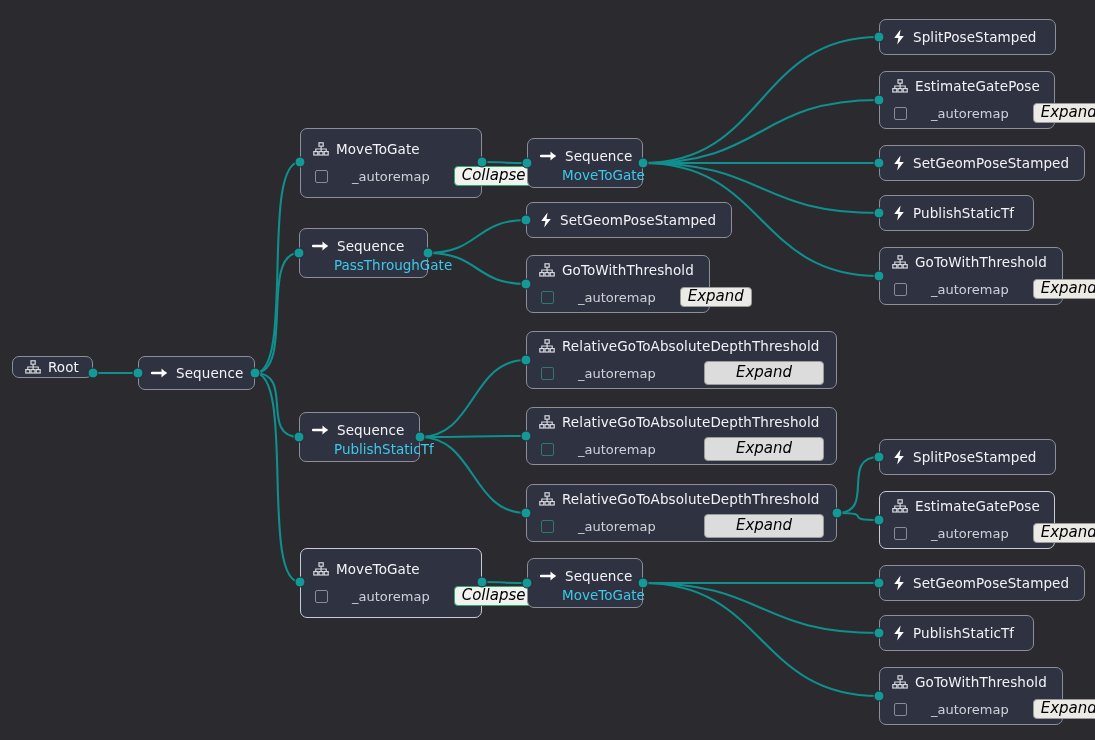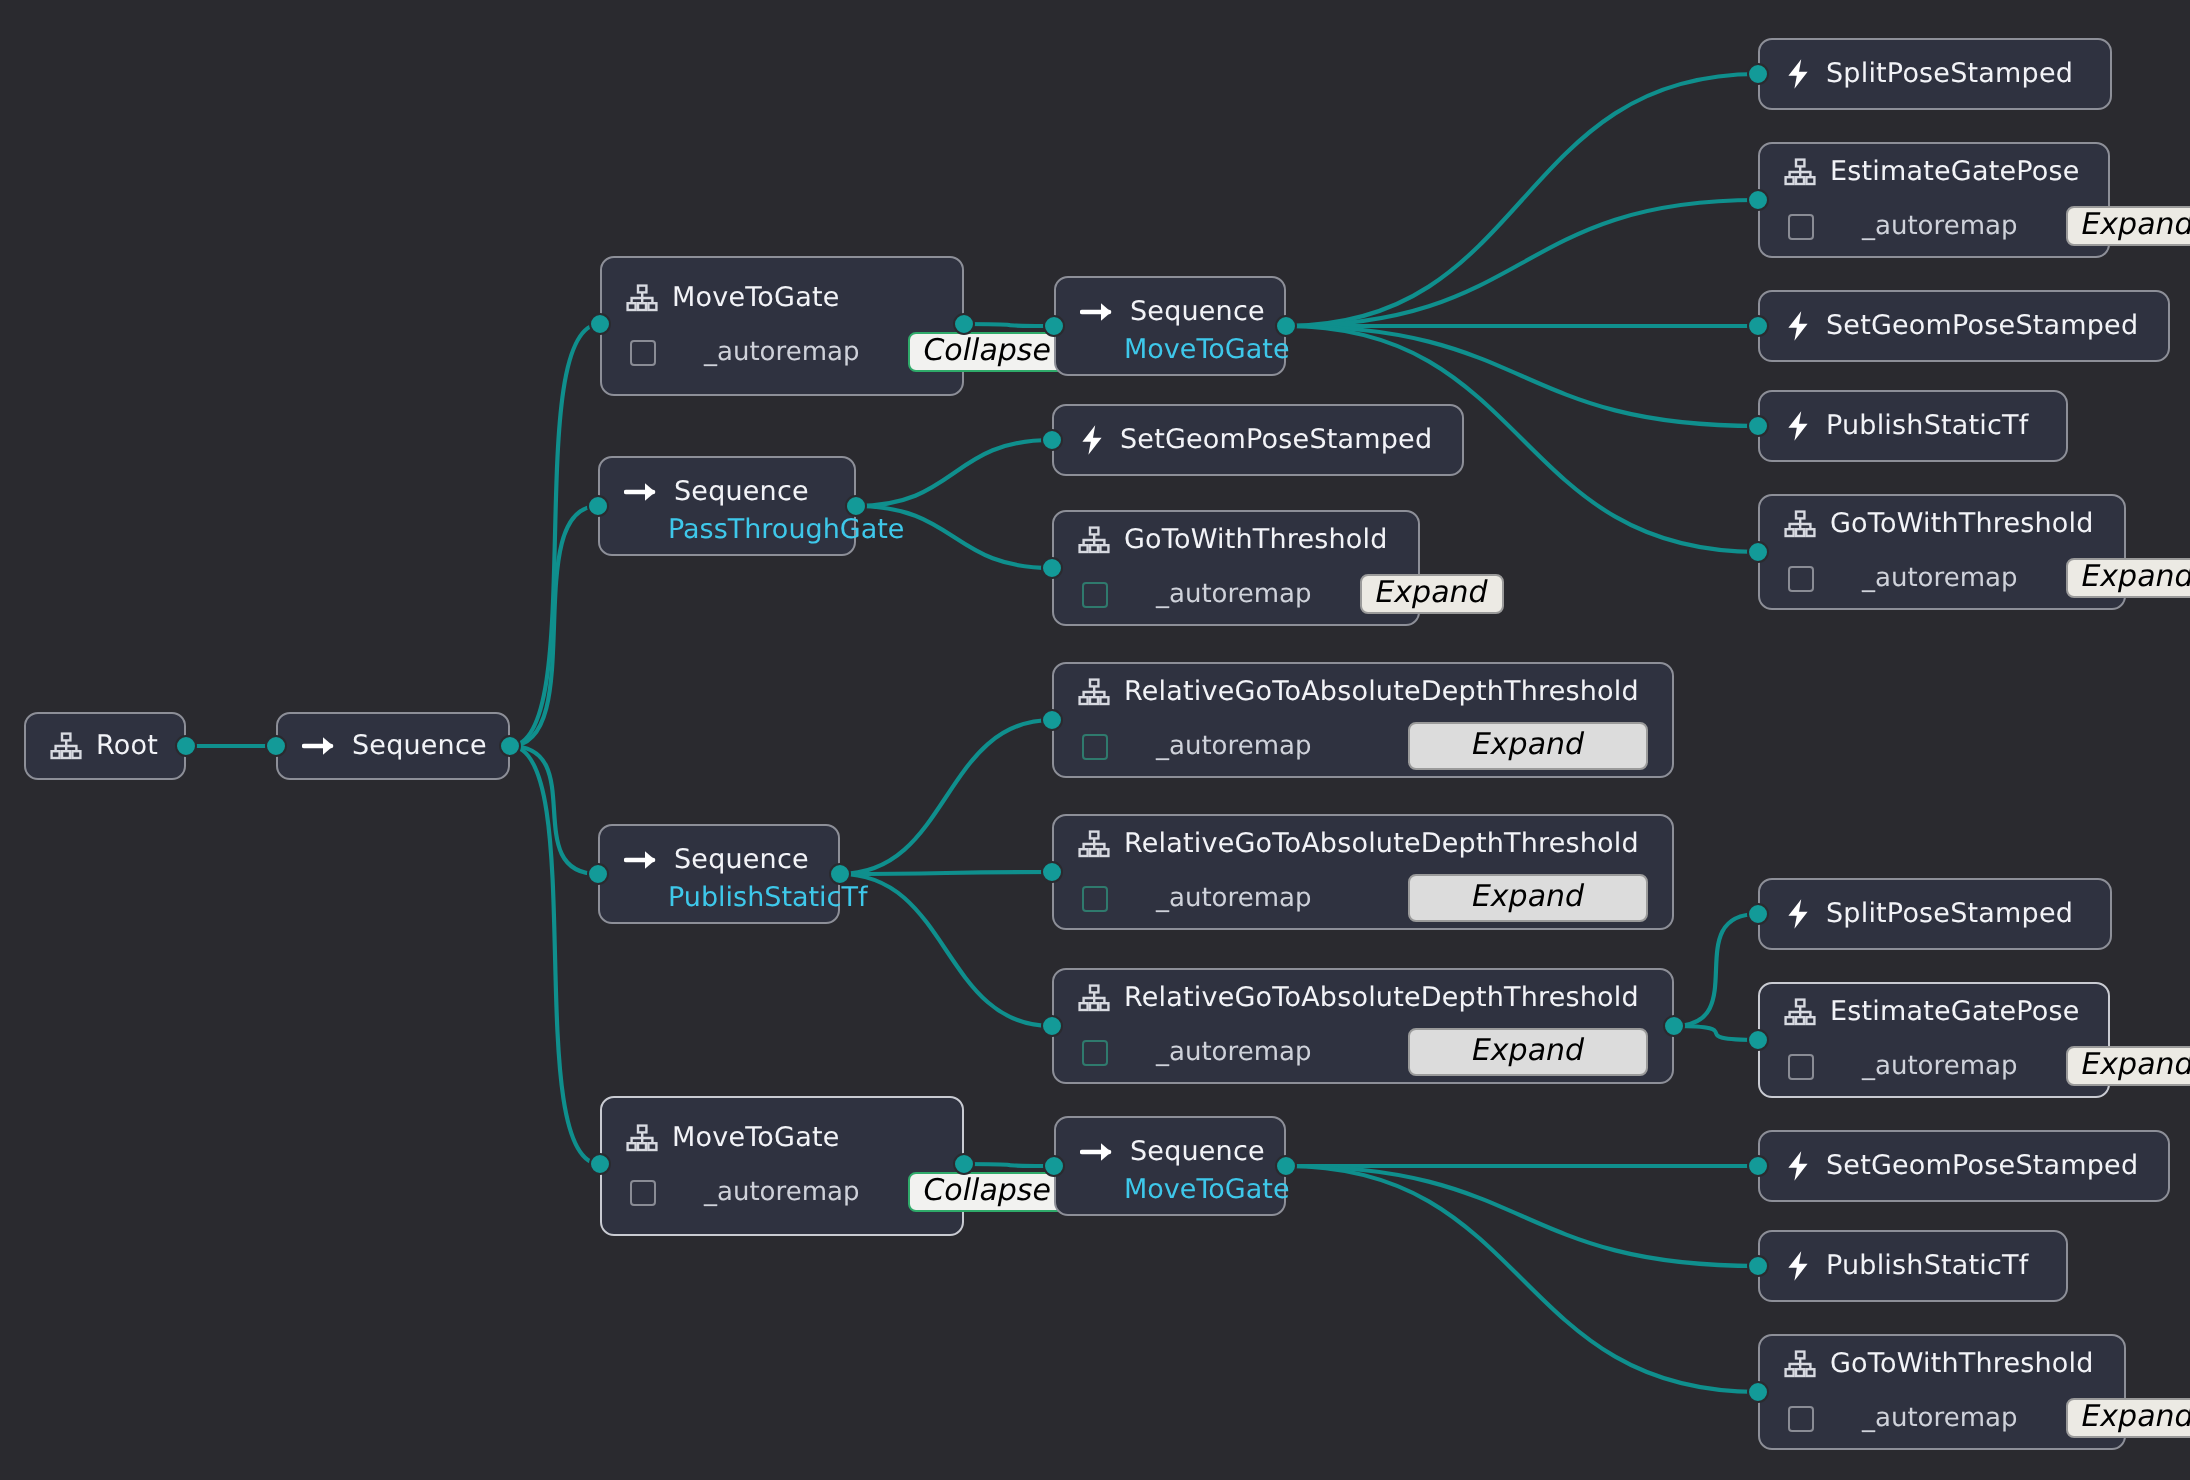--- a/index.html
+++ b/index.html
@@ -127,21 +127,21 @@
       <path d="M420,437 C475.12,437 470.88,436 526,436" stroke="#0f8f8d" stroke-width="2.1" fill="none"></path>
       <path d="M420,437 C475.12,437 470.88,513 526,513" stroke="#0f8f8d" stroke-width="2.1" fill="none"></path>
       <path d="M837,513 C877,513 839,457 879,457" stroke="#0f8f8d" stroke-width="2.1" fill="none"></path>
       <path d="M837,513 C877,513 839,520 879,520" stroke="#0f8f8d" stroke-width="2.1" fill="none"></path>
       <path d="M482,582 C522,582 487,583 527,583" stroke="#0f8f8d" stroke-width="2.1" fill="none"></path>
       <path d="M643,583 C765.72,583 756.28,583 879,583" stroke="#0f8f8d" stroke-width="2.1" fill="none"></path>
       <path d="M643,583 C765.72,583 756.28,633 879,633" stroke="#0f8f8d" stroke-width="2.1" fill="none"></path>
       <path d="M643,583 C765.72,583 756.28,696 879,696" stroke="#0f8f8d" stroke-width="2.1" fill="none"></path>
     </svg>
   <div id="node-layer">
-      <div class="node" style="left: 12px; top: 356px; width: 81px; height: 34px;">
+      <div class="node" style="left: 12px; top: 356px; width: 81px; height: 22px;">
         <div class="title-row">
           <svg class="ico" width="16" height="15" viewBox="0 0 16 15">
             <rect x="6" y="0.8" width="4.2" height="3.4" fill="none" stroke="#d7d9e0" stroke-width="1.2"></rect>
             <rect x="0.8" y="9.6" width="4" height="3.4" fill="none" stroke="#d7d9e0" stroke-width="1.2"></rect>
             <rect x="6" y="9.6" width="4" height="3.4" fill="none" stroke="#d7d9e0" stroke-width="1.2"></rect>
             <rect x="11.2" y="9.6" width="4" height="3.4" fill="none" stroke="#d7d9e0" stroke-width="1.2"></rect>
             <path d="M8.1 4.4 V7 M2.8 9.6 V7 H13.2 V9.6 M8.1 7 V9.6" fill="none" stroke="#d7d9e0" stroke-width="1.2"></path>
           </svg>
           <span class="title-txt">Root</span>
         </div>

